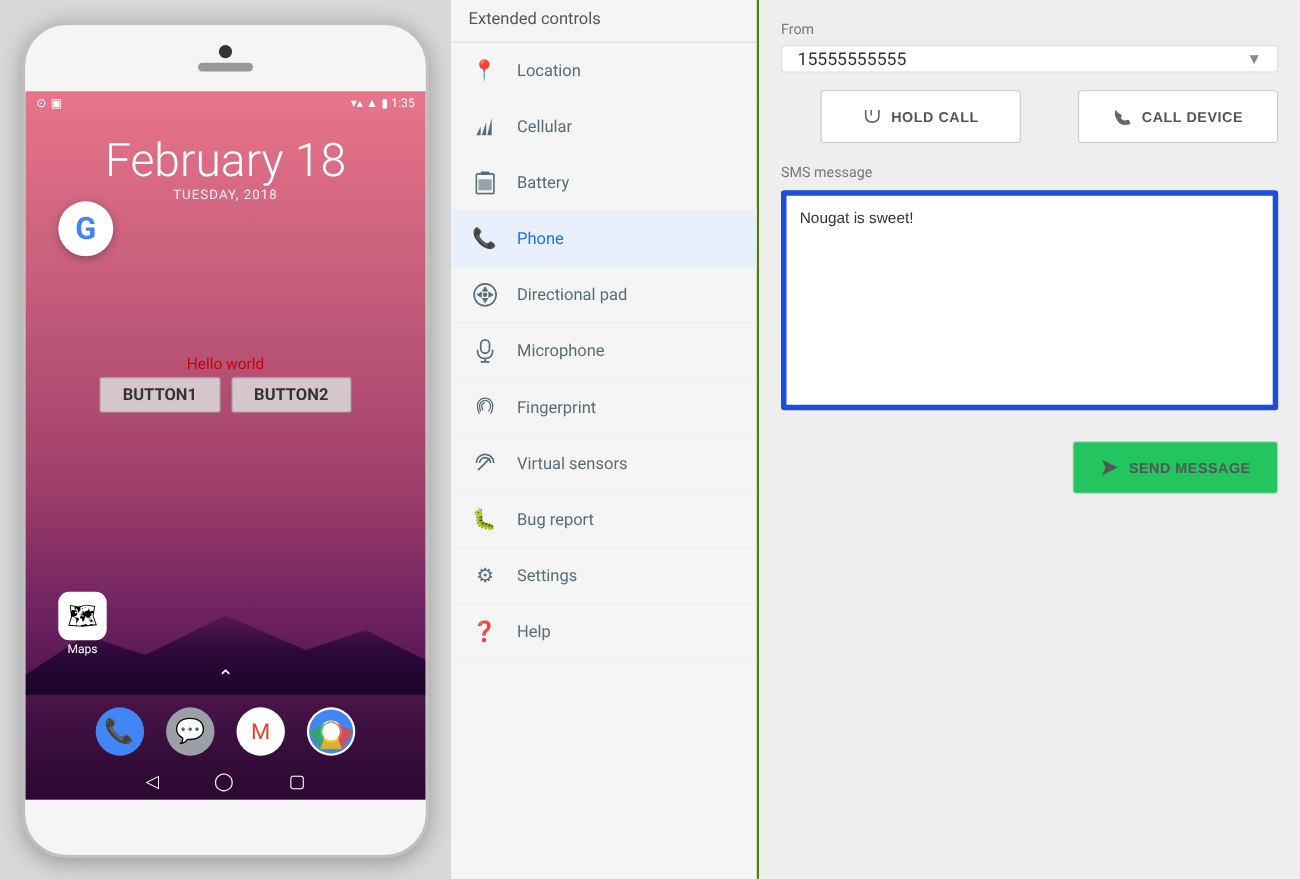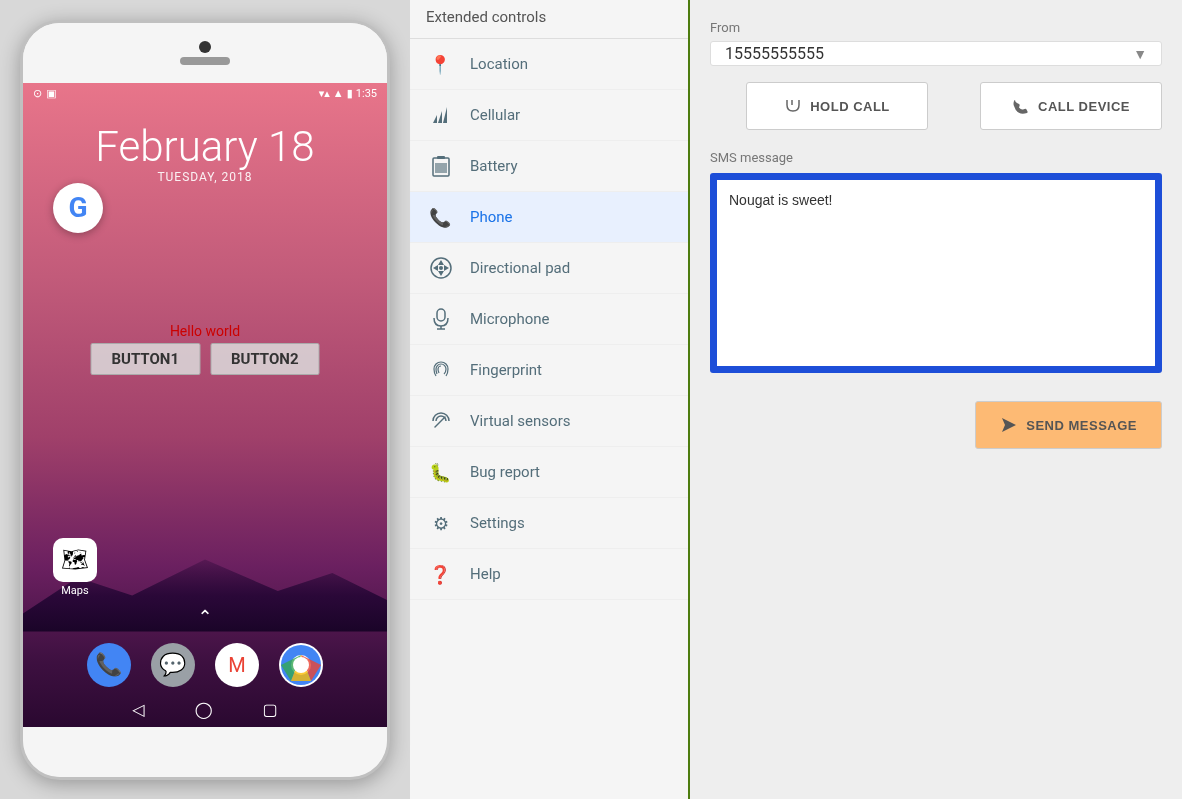--- a/index.html
+++ b/index.html
@@ -345,34 +345,34 @@
 
     .sms-label {
       font-size: 13px;
       color: #777;
       margin-bottom: 8px;
     }
 
     .sms-textarea {
       width: 100%;
       background: white;
-      border: 7px solid #1d4ed8;
+      border: 5px solid #1d4ed8;
       border-radius: 3px;
       padding: 12px;
       font-size: 14px;
       color: #333;
       resize: none;
       height: 200px;
       font-family: Arial, sans-serif;
     }
 
     .send-btn {
       margin-top: 12px;
       padding: 14px 24px;
-      background: #fdba74;
+      background: #22c55e;
       border: 1px solid #ccc;
       border-radius: 3px;
       cursor: pointer;
       font-size: 13px;
       font-weight: bold;
       letter-spacing: 0.5px;
       color: #555;
       display: flex;
       align-items: center;
       gap: 8px;

